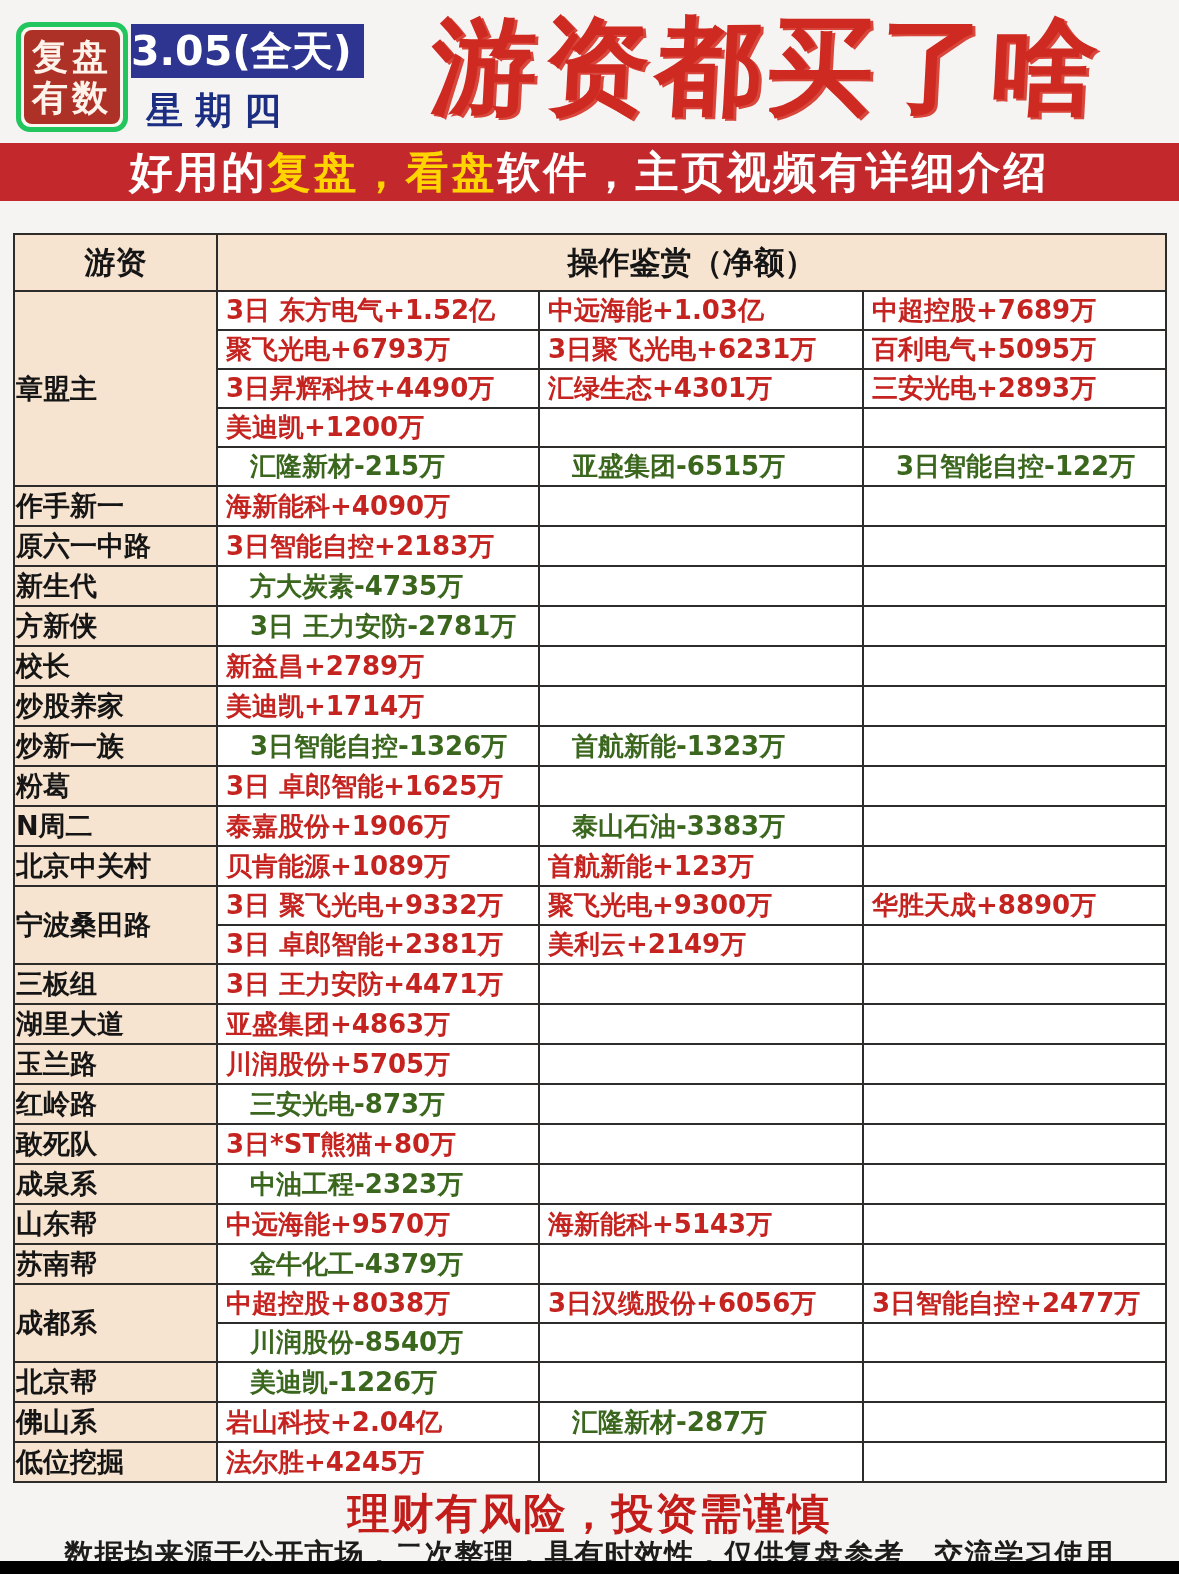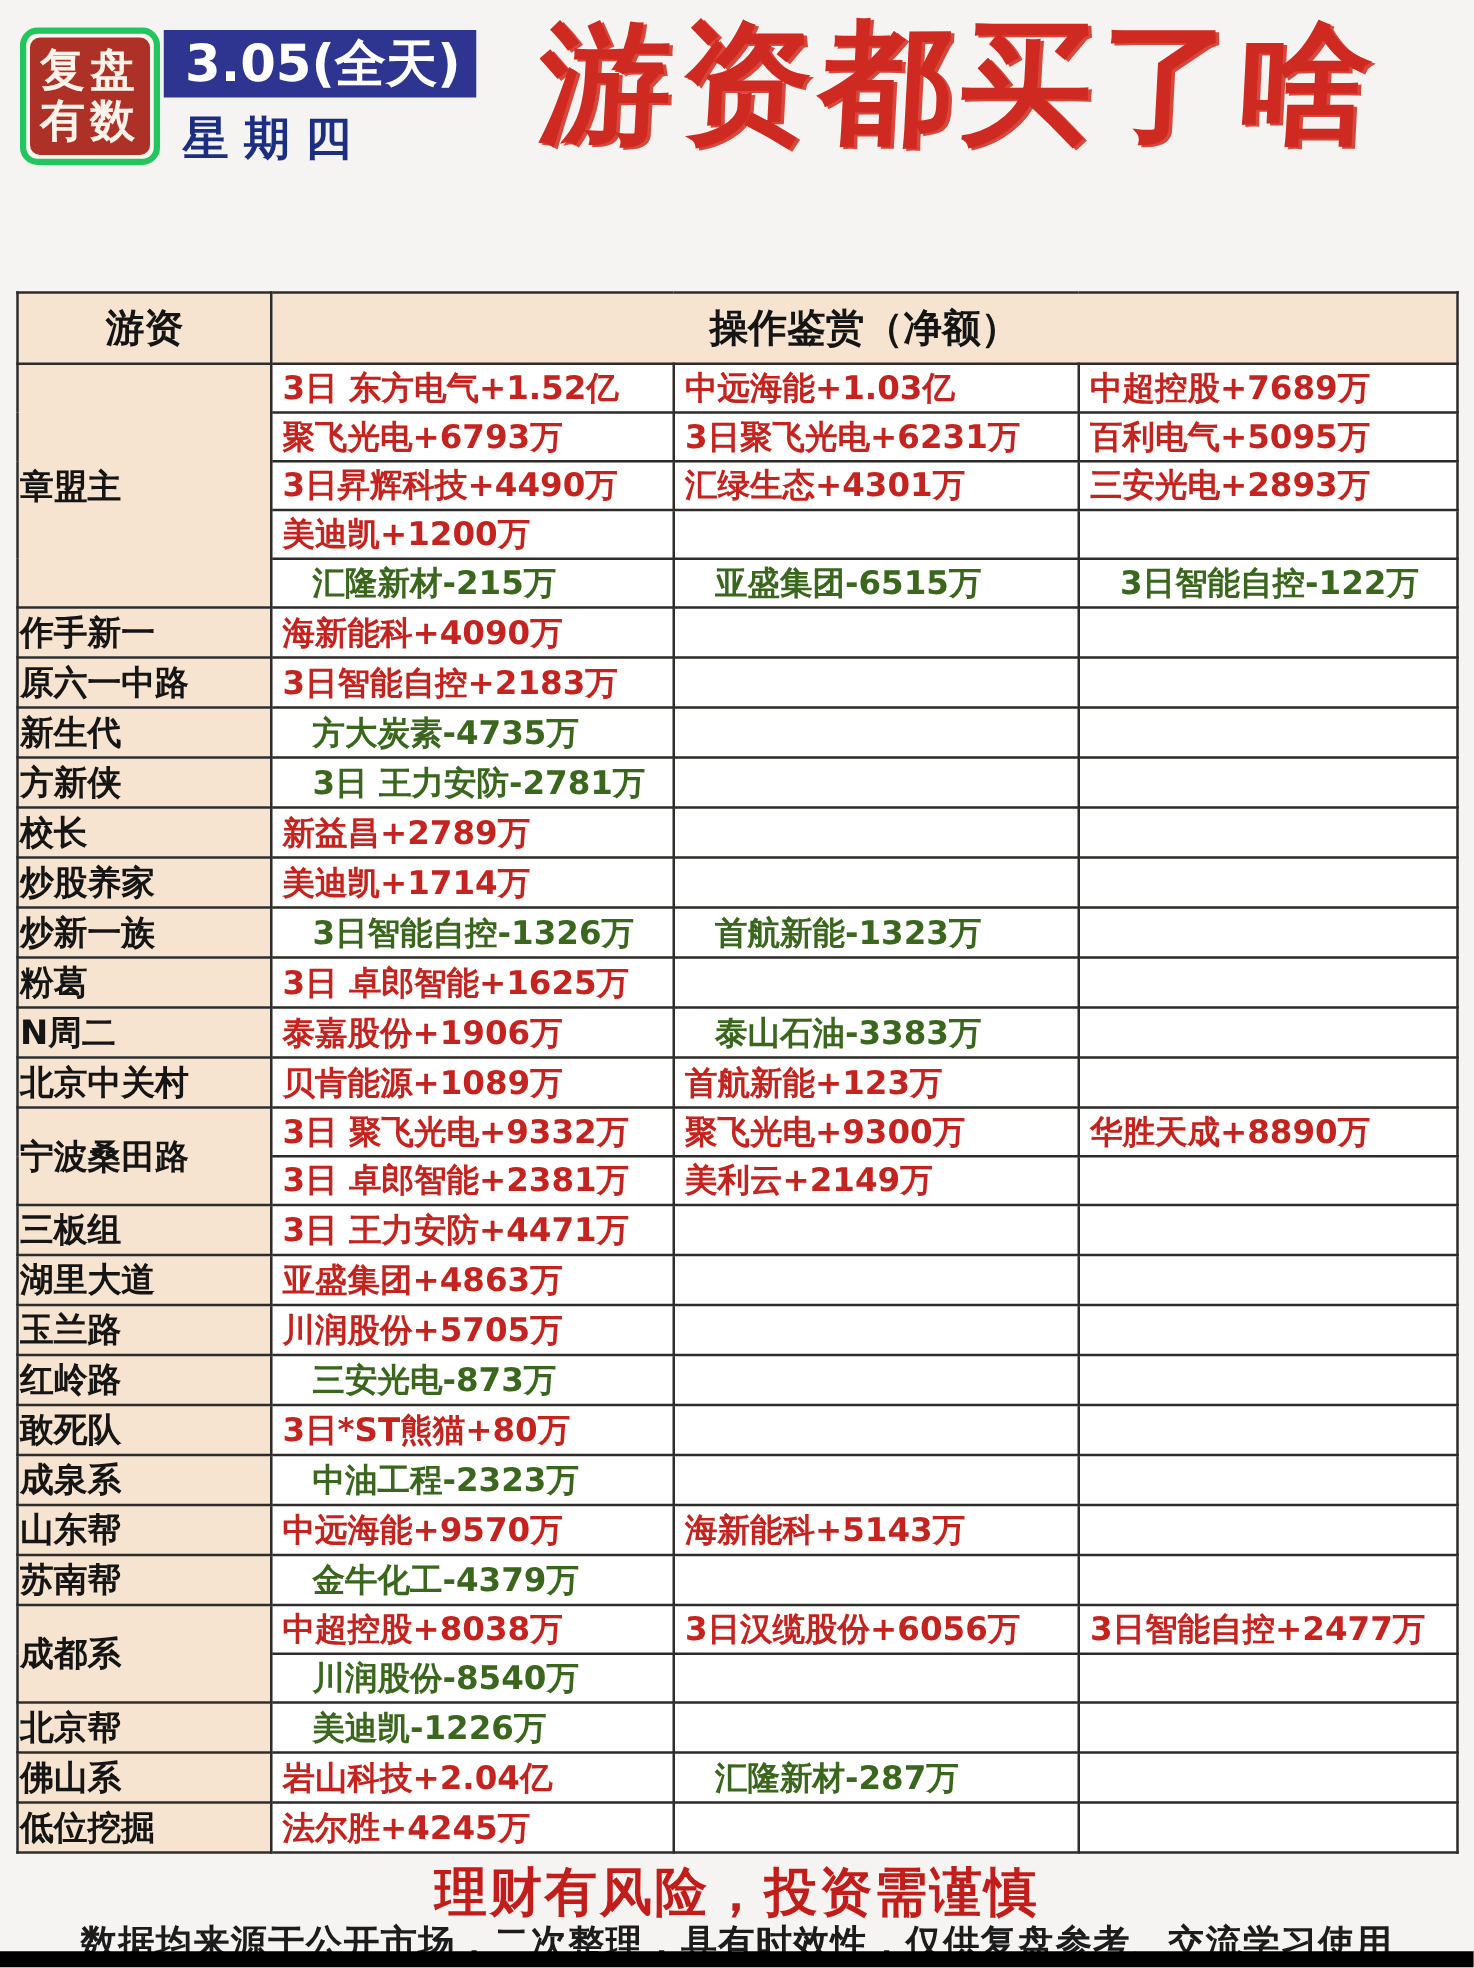--- a/index.html
+++ b/index.html
@@ -2,21 +2,21 @@
 <html><head>
 <meta charset="utf-8">
 <style>
   html,body{margin:0;padding:0;}
   body{width:1179px;height:1574px;background:#f6f4f2;font-family:"DejaVu Sans","Liberation Sans",sans-serif;overflow:hidden;}
   .page{position:relative;width:1179px;height:1574px;}
 
   
   .stamp{position:absolute;left:16px;top:22px;width:96px;height:94px;border:5px solid #22c55e;border-radius:14px;background:#fdf7f2;padding:3px;box-sizing:content-box;}
   .stamp-inner{width:100%;height:100%;background:#ad3126;border-radius:8px;color:#fdf3ea;display:flex;flex-direction:column;align-items:center;justify-content:center;font-weight:900;font-size:36px;line-height:1.15;letter-spacing:4px;font-family:"DejaVu Serif","Liberation Serif",serif;}
-  .date-box{position:absolute;left:131px;top:24px;background:#2e3590;color:#ffffff;font-size:41px;font-weight:900;height:54px;line-height:54px;padding:0 12px 0 17px;white-space:nowrap;}
+  .date-box{position:absolute;left:131px;top:24px;background:#2e3590;color:#ffffff;font-size:41px;font-weight:900;height:54px;line-height:54px;padding:0 12px 0 0;white-space:nowrap;}
   .weekday{position:absolute;left:134px;top:86px;color:#1c2e82;font-size:37px;font-weight:900;letter-spacing:12px;white-space:nowrap;margin-left:12px;}
   .big-title{position:absolute;left:365px;top:2px;width:805px;text-align:center;font-size:106px;font-weight:900;color:#ce2a21;line-height:1.22;letter-spacing:6px;white-space:nowrap;transform:skewX(-3deg);text-shadow:3px 2px 0 #d9473c;}
 
   
   .banner{position:absolute;left:0;top:143px;width:1179px;height:58px;background:#c2282c;text-align:center;line-height:58px;font-size:43px;font-weight:900;color:#ffffff;letter-spacing:3px;white-space:nowrap;}
   .banner .yl{color:#ffd400;}
 
   
   table.ht{position:absolute;left:13px;top:233px;width:1152px;border-collapse:collapse;table-layout:fixed;border:2px solid #000000;}
   table.ht td,table.ht th{border:2px solid #2e2c2a;overflow:hidden;white-space:nowrap;}
@@ -41,20 +41,21 @@
       <span>复盘</span>
       <span>有数</span>
     </div>
   </div>
 
   <div class="date-box">3.05(全天)</div>
   <div class="weekday">星期四</div>
 
   <div class="big-title">游资都买了啥</div>
 
+  <div class="banner"><span>好用的</span><span class="yl">复盘，</span><span class="yl">看盘</span><span>软件，主页视频有详细介绍</span></div>
 
   <table class="ht">
     <colgroup>
       <col style="width:203px">
         <col style="width:322px">
         <col style="width:324px">
         <col style="width:303px">
     </colgroup>
     <thead>
       <tr>

